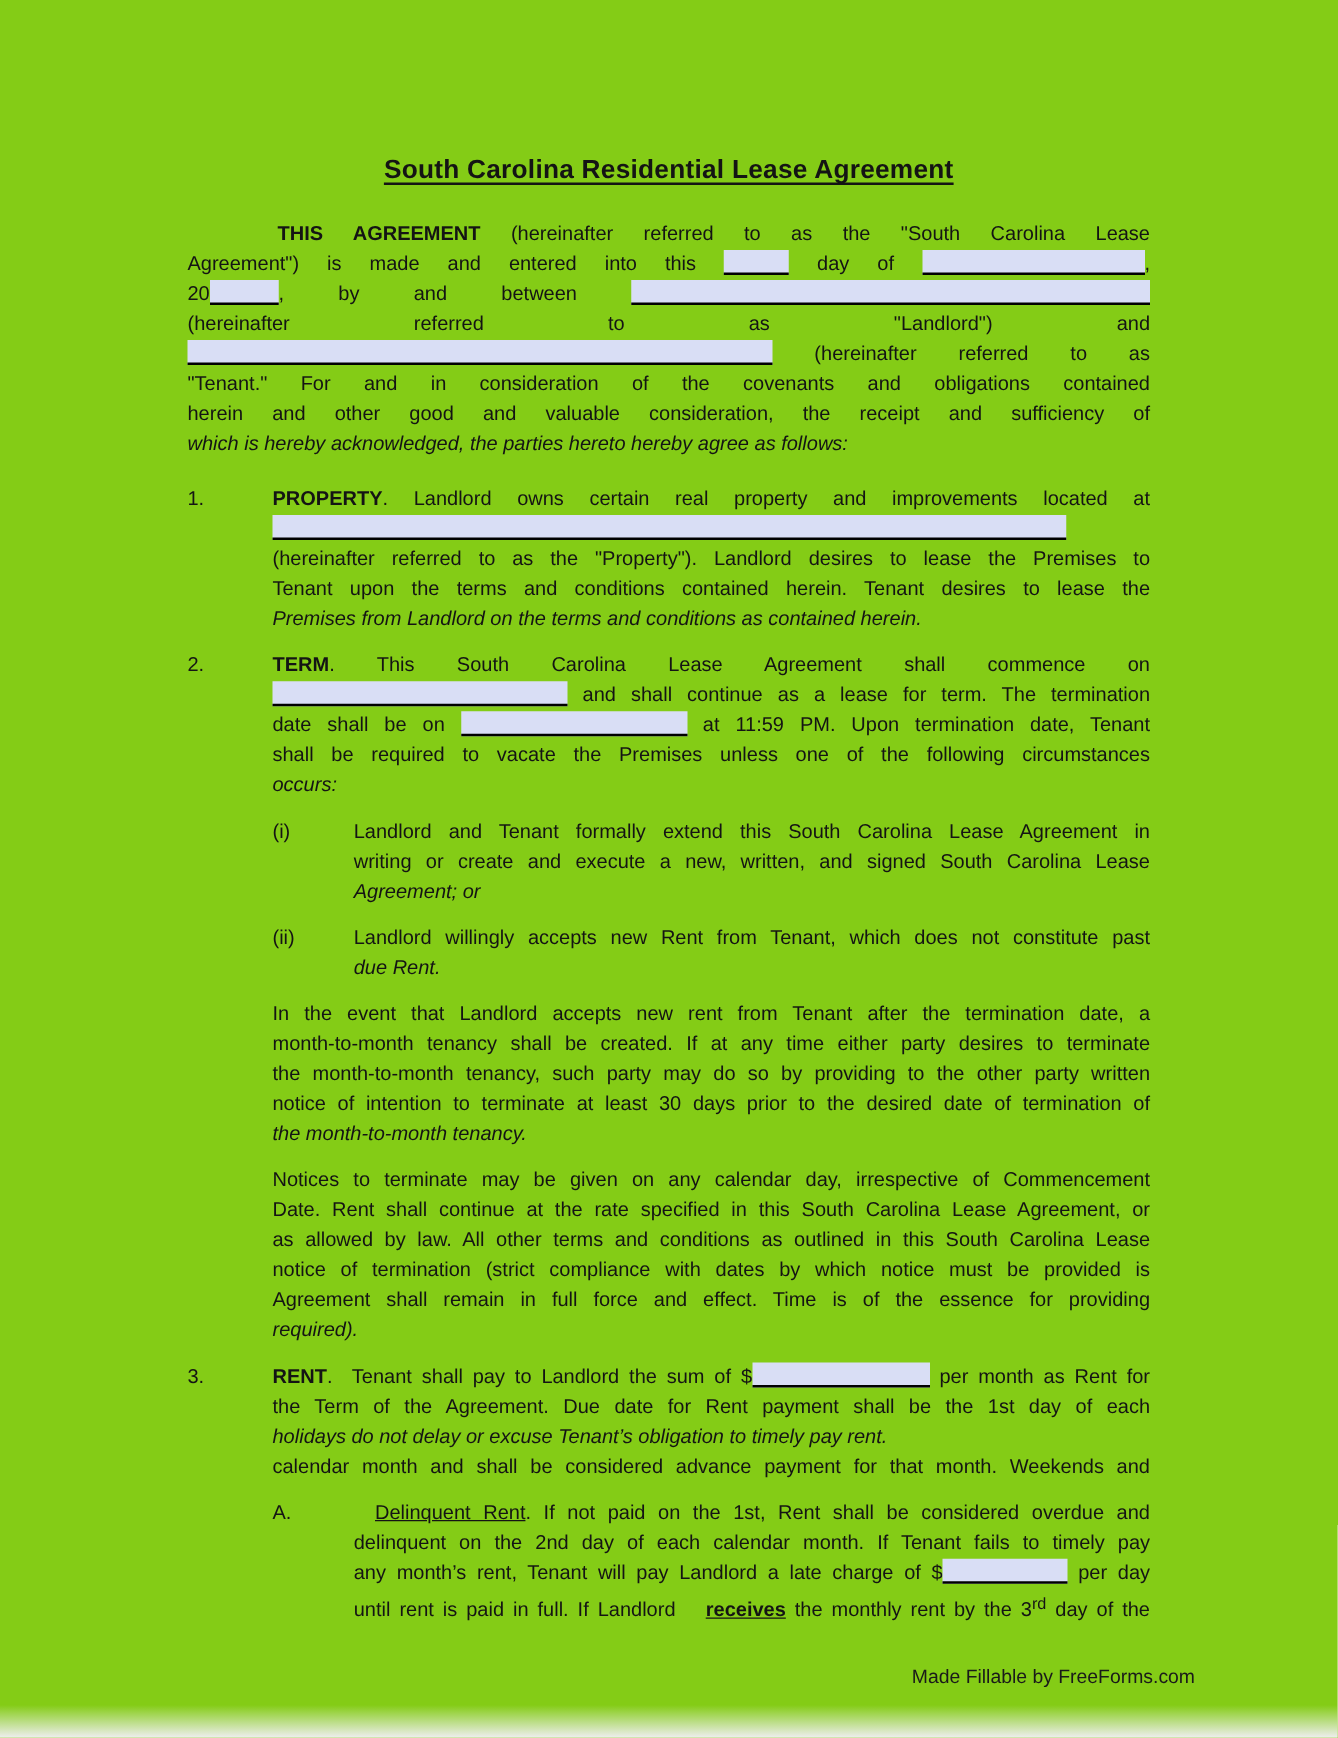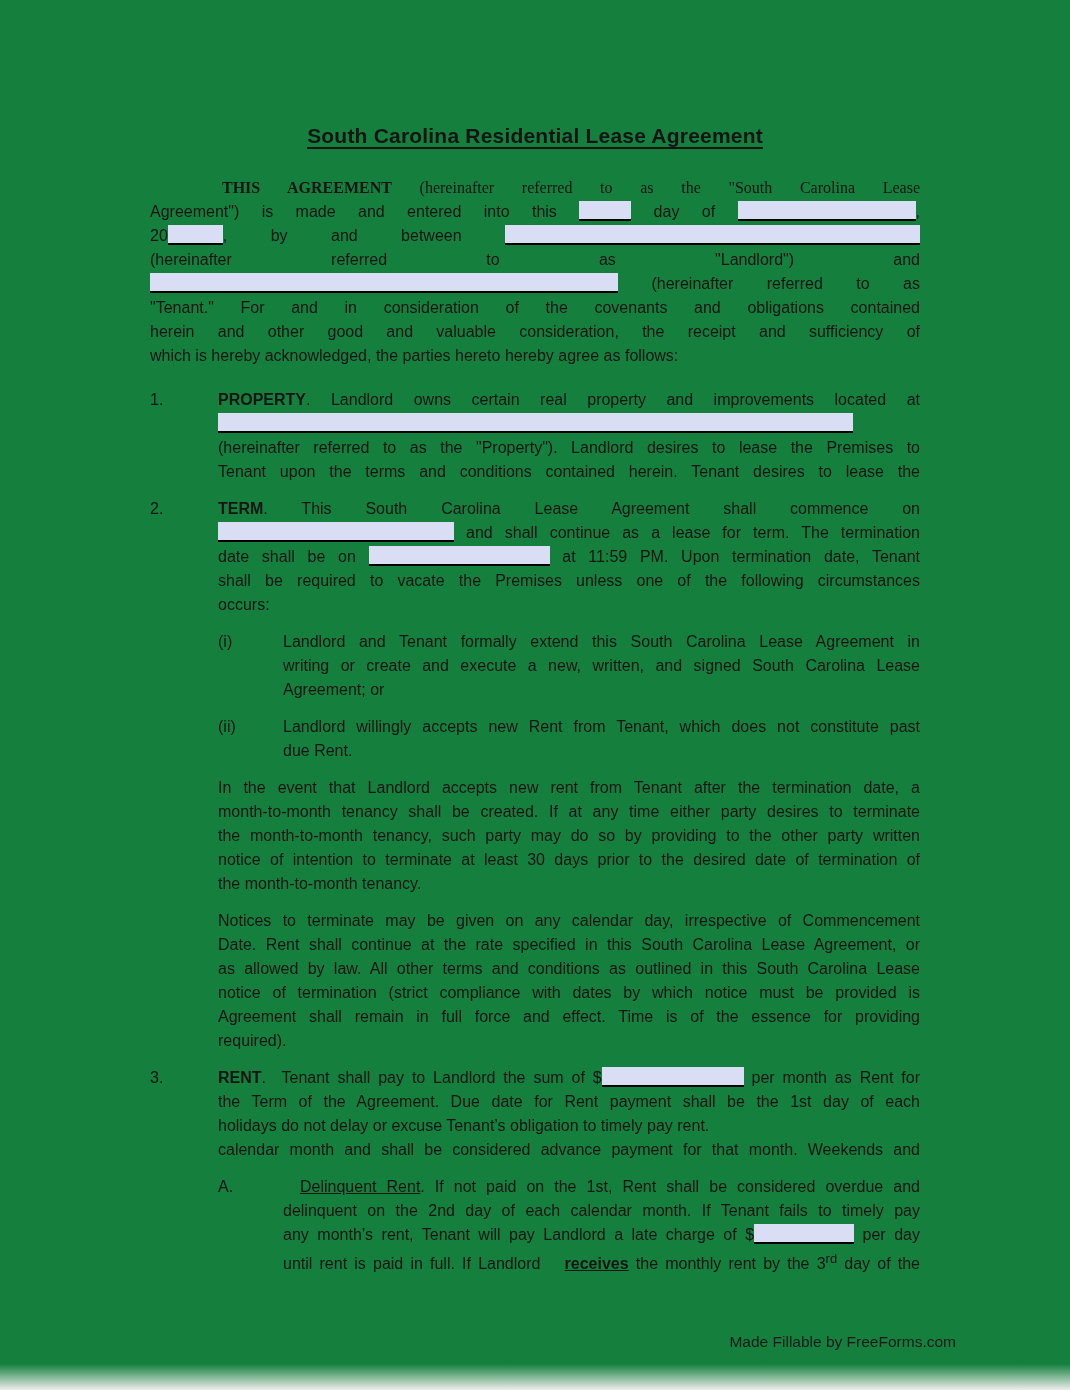--- a/index.html
+++ b/index.html
@@ -1,37 +1,37 @@
 <!DOCTYPE html>
 <html><head>
 <meta charset="utf-8">
 <style>
   * { margin:0; padding:0; box-sizing:border-box; }
   html,body { background:#ffffff; }
   body {
     width:1070px; height:1390px; position:relative; overflow:hidden;
     font-family:"Liberation Sans", sans-serif; color:#141414;
   }
-  .page { position:absolute; inset:0; background:#15803d; }
+  .page { position:absolute; inset:0; background:#84cc16; }
   .content { position:absolute; left:150px; top:122px; width:770px; }
   .doc-title {
     text-align:center; font-size:21px; font-weight:bold; line-height:28px;
     text-decoration:underline; text-decoration-thickness:2px; text-underline-offset:4px;
     margin-bottom:26px; letter-spacing:0.2px;
   }
   .block { font-size:16px; line-height:24px; margin-bottom:13px; }
   .block.p  { margin-bottom:20px; }
   .block.sec, .block.sub { display:flex; }
   .block.sub { padding-left:68px; }
   .block.par { padding-left:68px; }
   .num    { width:68px; flex:none; }
   .marker { width:65px; flex:none; }
   .lines  { flex:1; min-width:0; }
   .line { text-align:justify; text-align-last:justify; -moz-text-align-last:justify; }
-  .line.end { text-align-last:left; -moz-text-align-last:left; }
+  .line.end { text-align-last:left;font-style:italic; -moz-text-align-last:left; }
   .run.b { font-weight:bold; }
   .run.u { text-decoration:underline;margin-left:17px; }
   .run.sup { vertical-align:6px; font-size:13px; }
   .field {
     display:inline-block; height:20px; vertical-align:-4px;
     border-bottom:2px solid #000;
   }
   .footer-credit {
     position:absolute; top:1332px; right:114px;
     font-size:15.5px; line-height:20px; color:#1a1a1a;
@@ -42,36 +42,37 @@
   }
 </style>
 </head>
 <body>
 
 <div class="page">
   <div class="content">
     <div class="doc-title">South Carolina Residential Lease Agreement</div>
     <div id="doc-blocks">
         <div class="block p">
-          <div class="line" style="padding-left: 72px; font-family: Liberation Serif, serif;"><span class="run b">THIS AGREEMENT</span><span class="run"> (hereinafter referred to as the "South Carolina Lease</span></div>
+          <div class="line" style="padding-left: 72px;"><span class="run b">THIS AGREEMENT</span><span class="run"> (hereinafter referred to as the "South Carolina Lease</span></div>
           <div class="line"><span class="run">Agreement") is made and entered into this </span><span class="field" style="width: 52px; background: rgb(217, 222, 245);"></span><span class="run"> day of </span><span class="field" style="width: 178px; background: rgb(217, 222, 245);"></span><span class="run">,</span></div>
           <div class="line"><span class="run">20</span><span class="field" style="width: 55px; background: rgb(217, 222, 245);"></span><span class="run">, by and between </span><span class="field" style="width: 415px; background: rgb(217, 222, 245);"></span></div>
           <div class="line"><span class="run">(hereinafter referred to as "Landlord") and</span></div>
           <div class="line"><span class="field" style="width: 468px; background: rgb(217, 222, 245);"></span><span class="run"> (hereinafter referred to as</span></div>
           <div class="line"><span class="run">"Tenant." For and in consideration of the covenants and obligations contained</span></div>
           <div class="line"><span class="run">herein and other good and valuable consideration, the receipt and sufficiency of</span></div>
           <div class="line end"><span class="run">which is hereby acknowledged, the parties hereto hereby agree as follows:</span></div>
         </div>
         <div class="block sec">
           <div class="num">1.</div>
           <div class="lines">
             <div class="line"><span class="run b">PROPERTY</span><span class="run">. Landlord owns certain real property and improvements located at</span></div>
             <div class="line end"><span class="field" style="width: 635px; background: rgb(217, 222, 245);"></span></div>
             <div class="line"><span class="run">(hereinafter referred to as the "Property"). Landlord desires to lease the Premises to</span></div>
             <div class="line"><span class="run">Tenant upon the terms and conditions contained herein. Tenant desires to lease the</span></div>
+            <div class="line end"><span class="run">Premises from Landlord on the terms and conditions as contained herein.</span></div>
           </div>
         </div>
         <div class="block sec">
           <div class="num">2.</div>
           <div class="lines">
             <div class="line"><span class="run b">TERM</span><span class="run">. This South Carolina Lease Agreement shall commence on</span></div>
             <div class="line"><span class="field" style="width: 236px; background: rgb(217, 222, 245);"></span><span class="run"> and shall continue as a lease for term. The termination</span></div>
             <div class="line"><span class="run">date shall be on </span><span class="field" style="width: 181px; background: rgb(217, 222, 245);"></span><span class="run"> at 11:59 PM. Upon termination date, Tenant</span></div>
             <div class="line"><span class="run">shall be required to vacate the Premises unless one of the following circumstances</span></div>
             <div class="line end"><span class="run">occurs:</span></div>

